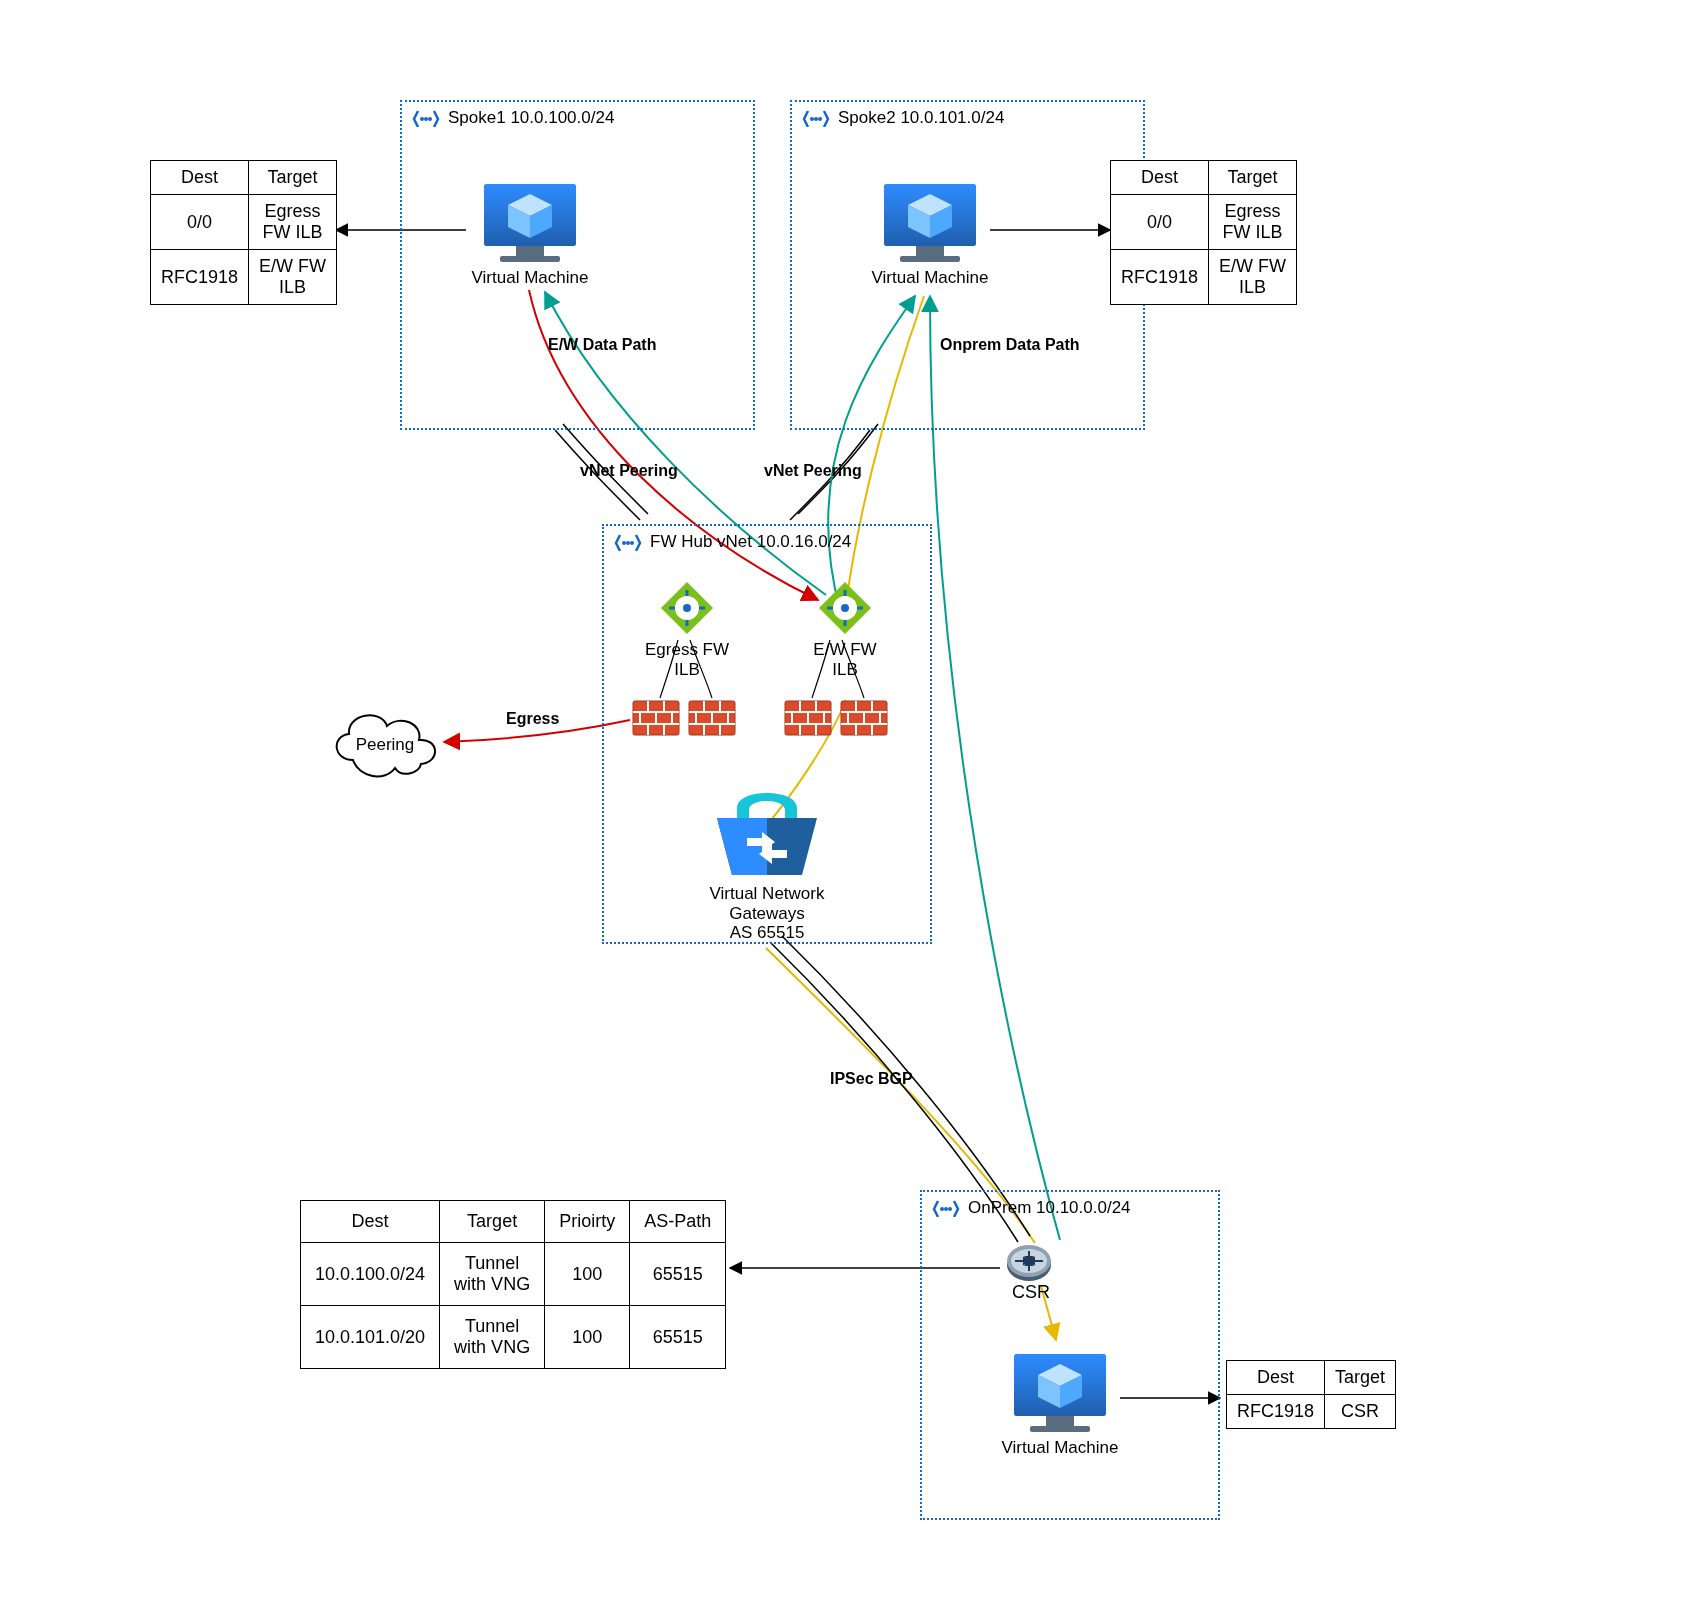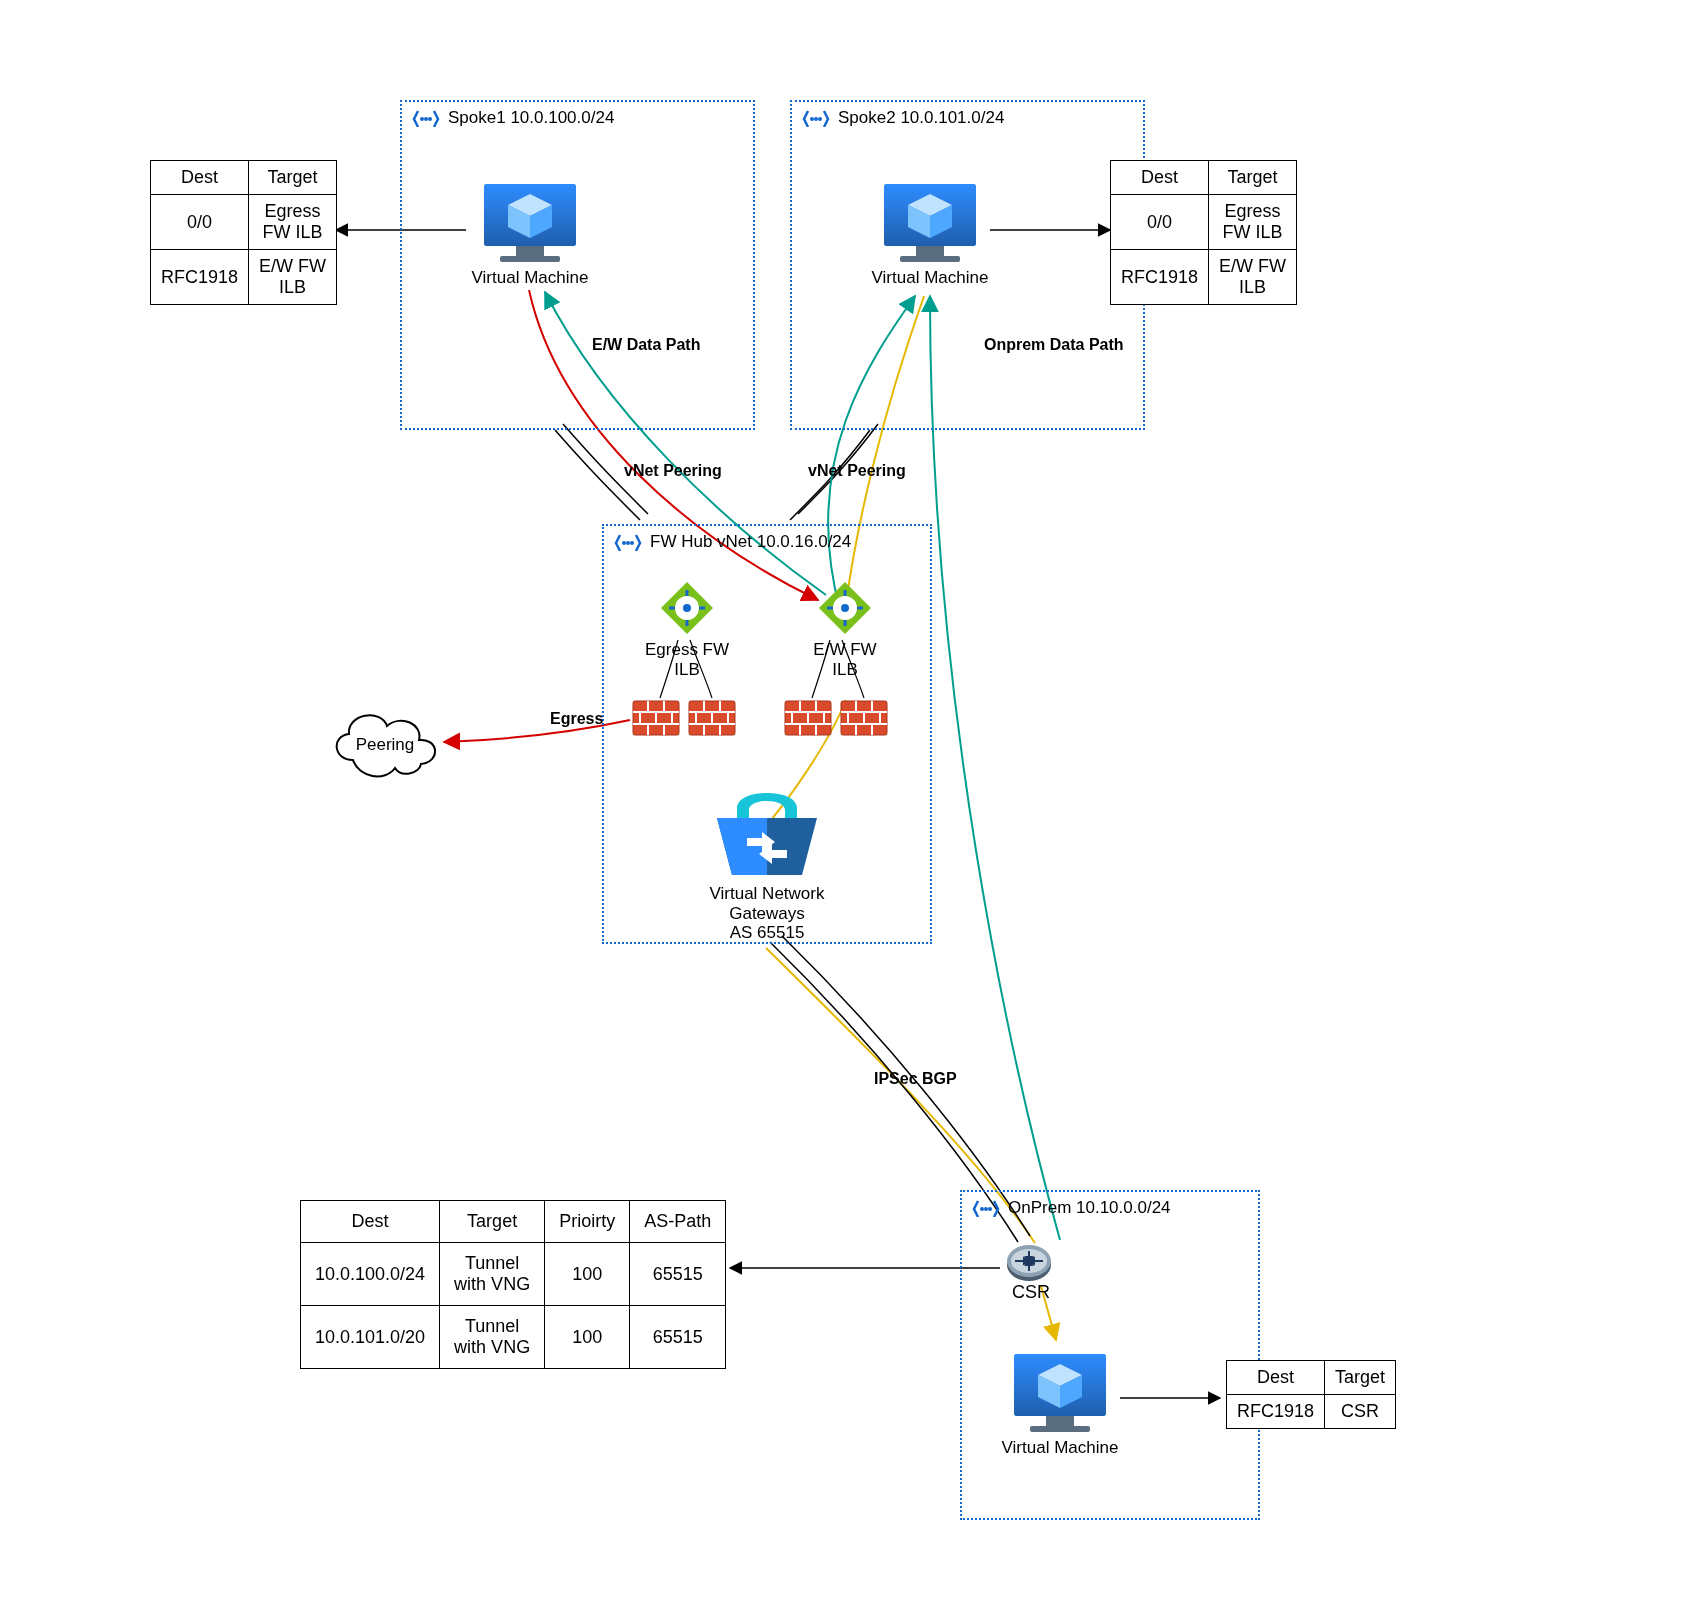--- a/index.html
+++ b/index.html
@@ -78,21 +78,20 @@
   table.rt.big td, table.rt.big th {
     padding: 10px 14px;
   }
 
   
   .label {
     position: absolute;
     font-size: 16px;
     font-weight: bold;
     white-space: nowrap;
-    margin-left: 44px;
   }
 
   
   .vm-svg { display:block; }
   .fw-box {
     width: 48px;
     height: 36px;
     display: inline-block;
   }
 </style>
@@ -245,21 +244,21 @@
 
 <div class="vnet" style="left:602px; top:524px; width:330px; height:420px;">
   <div class="vnet-header">
     <svg class="vnet-icon">
           <use href="#vnet-ico"></use>
         </svg>
     <span class="vnet-title">FW Hub vNet 10.0.16.0/24</span>
   </div>
 </div>
 
-<div class="vnet" style="left:960px; top:1190px; width:300px; height:330px;">
+<div class="vnet" style="left:920px; top:1190px; width:300px; height:330px;">
   <div class="vnet-header">
     <svg class="vnet-icon">
           <use href="#vnet-ico"></use>
         </svg>
     <span class="vnet-title">OnPrem 10.10.0.0/24</span>
   </div>
 </div>
 
 <div class="node" style="left:470px; top:180px; width:120px;">
   <svg class="vm-svg" width="100" height="84" style="margin:0 auto">

